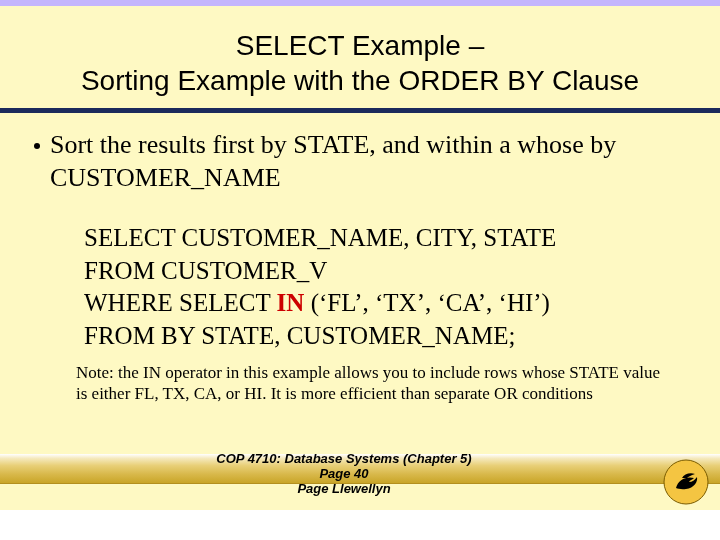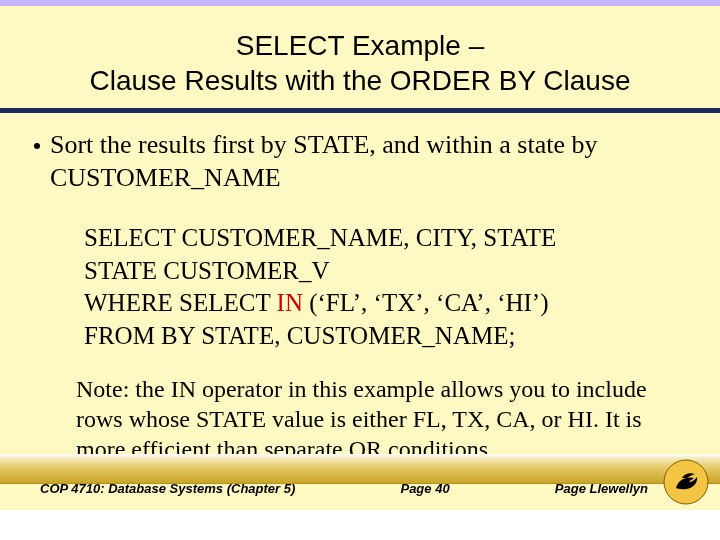--- a/index.html
+++ b/index.html
@@ -38,25 +38,25 @@
     width: 6px; height: 6px;
     border-radius: 50%;
     background: #000;
     margin-top: 14px;
     margin-left: 4px;
   }
   .sql-block {
     font-size: 25px;
     line-height: 1.3;
     padding-left: 54px;
-    margin-bottom: 22px;
+    margin-bottom: 10px;
   }
-  .kw-in { color: #cc0000; font-weight: normal; }
+  .kw-in { color: #cc0000; font-weight: bold; }
   .note {
-    font-size: 24px;
+    font-size: 17px;
     line-height: 1.25;
     padding: 0 22px 0 46px;
   }
   .footer-area {
     position: absolute;
     left: 0; right: 0; bottom: 0;
     height: 56px;
   }
   .gold-grad {
     width: 100%;
@@ -74,52 +74,53 @@
     left: 0; right: 0; bottom: 14px;
     display: flex;
     justify-content: space-between;
     align-items: center;
     padding: 0 72px 0 40px;
     font-family: Arial, Helvetica, sans-serif;
     font-size: 13px;
     font-weight: bold;
     font-style: italic;
     color: #000;
+    flex-direction: column;
   }
   .logo {
     position: absolute;
     right: 10px;
     bottom: 4px;
     width: 48px;
     height: 48px;
   }
   .logo .sun {
     width: 48px; height: 48px;
     display: flex; align-items: center; justify-content: center;
   }
 </style>
 </head>
 <body>
 
 <div class="slide">
 
   <div class="title-block">
     <div class="title-line">SELECT Example –</div>
-    <div class="title-line">Clause Results with the ORDER BY Clause</div>
+    <div class="title-line">Sorting Example with the ORDER BY Clause</div>
   </div>
 
   <div class="body">
     <div class="bullet-row">
       <span class="bullet-dot"></span>
-      <span>Sort the results first by STATE, and within a state by CUSTOMER_NAME</span>
+      <span>Sort the results first by STATE, and within a whose by CUSTOMER_NAME</span>
     </div>
 
     <div class="sql-block">
       <div>SELECT CUSTOMER_NAME, CITY, STATE</div>
-      <div>STATE CUSTOMER_V</div>
+      <div>FROM CUSTOMER_V</div>
       <div>
         <span>WHERE SELECT </span><span class="kw-in">IN</span><span> (‘FL’, ‘TX’, ‘CA’, ‘HI’)</span>
       </div>
       <div>FROM BY STATE, CUSTOMER_NAME;</div>
     </div>
 
     <div class="note">Note: the IN operator in this example allows you to include rows whose STATE value is either FL, TX, CA, or HI. It is more efficient than separate OR conditions</div>
   </div>
 
   <div class="footer-area">

